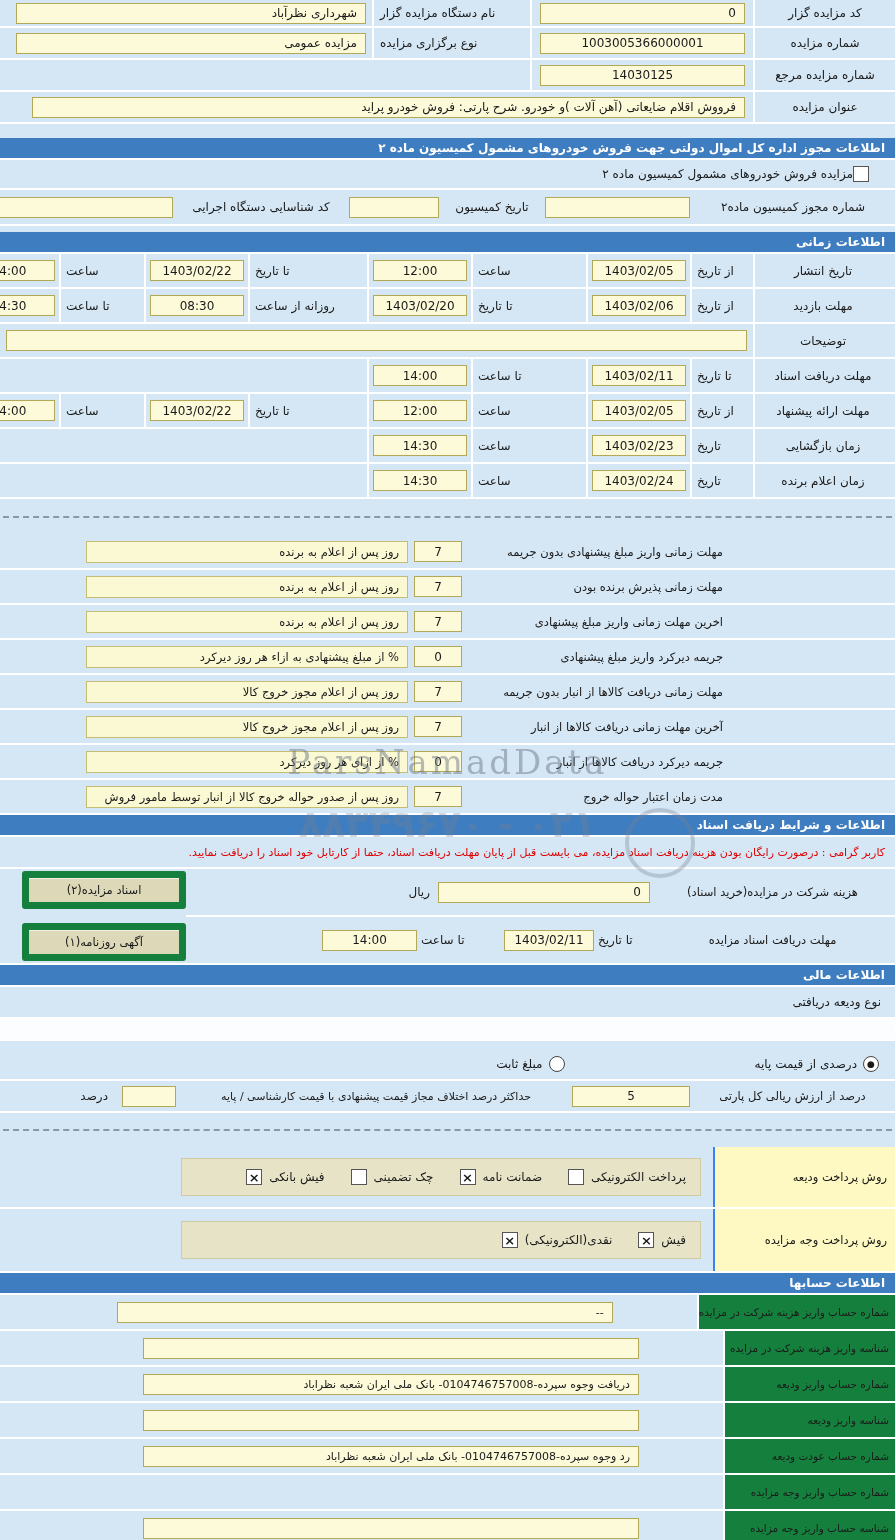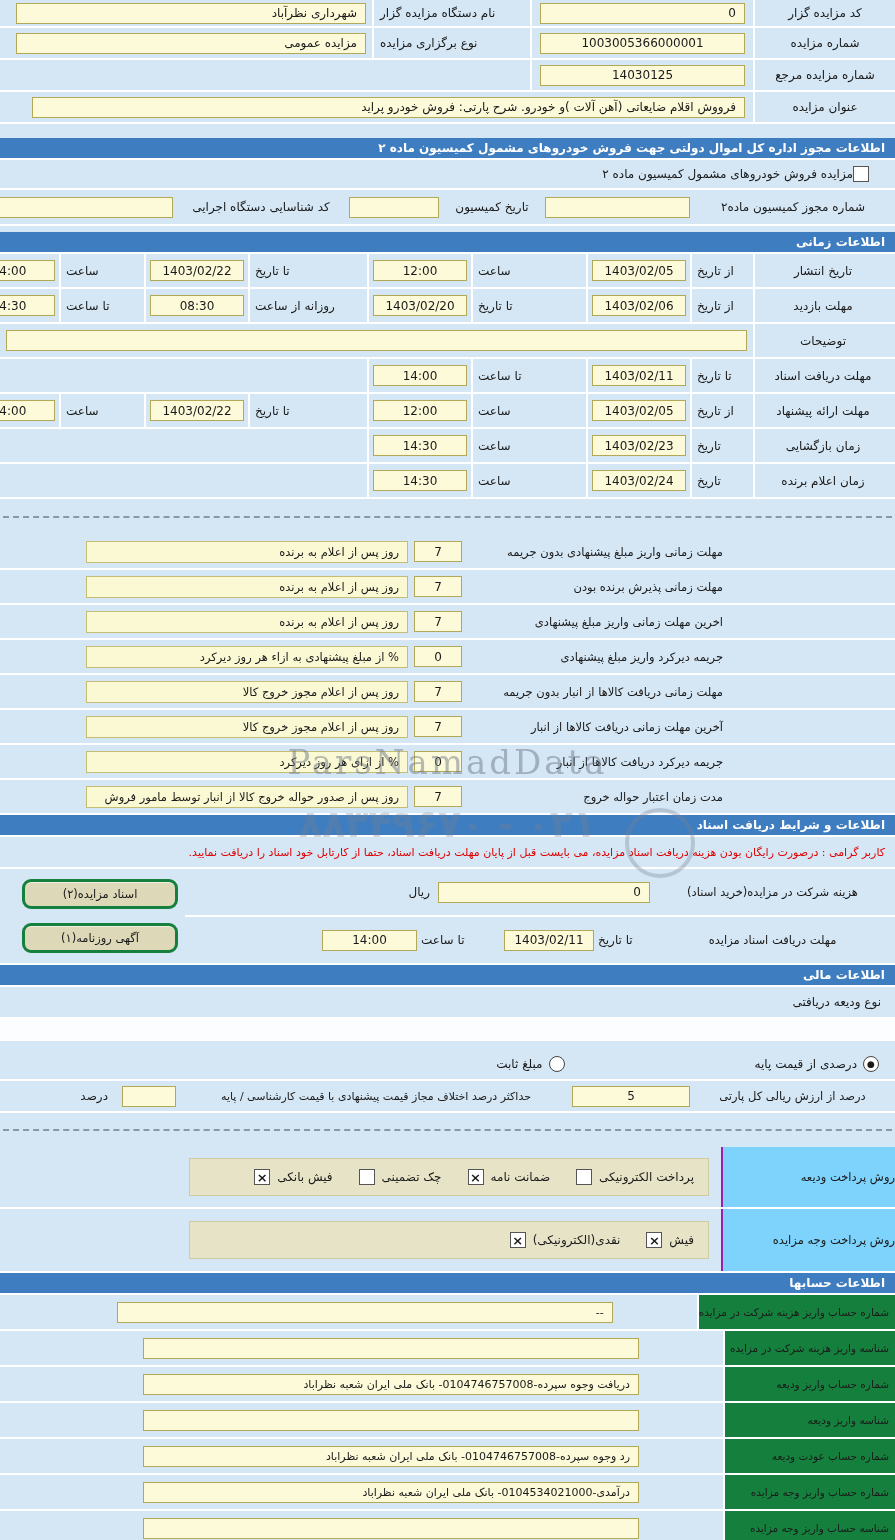--- a/index.html
+++ b/index.html
@@ -64,40 +64,40 @@
   .flabel{flex:0 0 245px;text-align:center;font-size:11.5px}
   .finp{flex:0 0 212px}
   .funit{padding-right:8px}
   .dsub{flex:0 0 52px;text-align:left;padding-left:4px}
   .dinp{flex:0 0 90px}
   .dgap{flex:0 0 28px}
   .dsub2{flex:0 0 55px;text-align:left;padding-left:4px}
   .dinp2{flex:0 0 95px}
   .docs-btns{flex:0 0 185px;display:flex;flex-direction:column;gap:14px;justify-content:center;
              align-items:flex-end;padding-left:22px;box-sizing:border-box}
-  .doc-btn{width:150px;height:24px;background:#ddd9b8;border:3px solid #15803d;border-radius:9px;
+  .doc-btn{width:150px;height:24px;background:#ddd9b8;border:7px solid #15803d;border-radius:3px;
            display:flex;align-items:center;justify-content:center;font-size:11.5px;
            box-shadow:inset 0 1px 0 rgba(255,255,255,.6);cursor:pointer}
   
   .deprow{height:30px;display:flex;align-items:center;border-bottom:2px solid #fff;padding-right:14px}
   .white-band{height:20px;background:#fbfdfe;border-bottom:2px solid #fff}
   .radiorow{height:30px;display:flex;align-items:center;padding-right:16px;border-bottom:2px solid #fff}
   .radio{width:14px;height:14px;border-radius:50%;border:1px solid #444;background:#fff;display:inline-flex;
          align-items:center;justify-content:center;font-size:9px;line-height:1;margin-left:6px;flex:none}
   .radio-gap{width:190px}
   .pctrow{height:30px;display:flex;align-items:center;border-bottom:2px solid #fff}
   .pclabel{flex:0 0 205px;text-align:center;font-size:11.5px}
   .pcinp{flex:0 0 118px}
   .pclabel2{flex:0 0 392px;text-align:center;font-size:11px;white-space:nowrap;overflow:hidden}
   .pcinp2{flex:0 0 54px;margin-right:4px}
   .pcunit{padding-right:14px}
   .payrow{display:flex;border-bottom:2px solid #fff}
   .pay1{height:60px}.pay2{height:62px}
-  .paylabel{flex:0 0 172px;background:#7dd3fc;border-left:2px solid #a21caf;display:flex;align-items:center;
-            padding-right:0;font-size:11.5px}
+  .paylabel{flex:0 0 172px;background:#fef9c3;border-left:2px solid #3b82f6;display:flex;align-items:center;
+            padding-right:8px;font-size:11.5px}
   .paybody{flex:1;display:flex;align-items:center}
   .payblock{margin-right:12px;width:520px;height:38px;background:#e7e3c6;border:1px solid #cfcaa0;
             display:flex;align-items:center;padding-right:14px;gap:26px;box-sizing:border-box}
   .ck-item{display:inline-flex;align-items:center;gap:7px;cursor:pointer}
   
   .arow{height:34px;display:flex;align-items:center;border-bottom:2px solid #fff}
   .alabel{flex:0 0 172px;height:100%;background:#15803d;border-left:2px solid #fff;display:flex;
           align-items:center;padding-right:6px;font-size:10.5px;white-space:nowrap;box-sizing:border-box}
   .ainp{flex:0 0 496px;margin-right:84px;font-size:11px}
   
@@ -419,21 +419,20 @@
 <div class="arow">
   <div class="alabel">شناسه واریز ودیعه</div>
   <div class="inp ainp ir"></div>
 </div>
 <div class="arow">
   <div class="alabel">شماره حساب عودت ودیعه</div>
   <div class="inp ainp ir">رد وجوه سپرده-0104746757008- بانک ملی ایران شعبه نظراباد</div>
 </div>
 <div class="arow">
   <div class="alabel">شماره حساب واریز وجه مزایده</div>
-  <div class="inp ainp ir">درآمدی-0104534021000- بانک ملی ایران شعبه نظراباد</div>
 </div>
 <div class="arow">
   <div class="alabel">شناسه حساب واریز وجه مزایده</div>
   <div class="inp ainp ir"></div>
 </div>
 
 <div class="watermark">
   <div class="wm-latin">ParsNamadData</div>
   <div class="wm-phone">۰۲۱ - ۸۸۳۴۹۶۷۰</div>
   <div class="wm-circle"></div>

